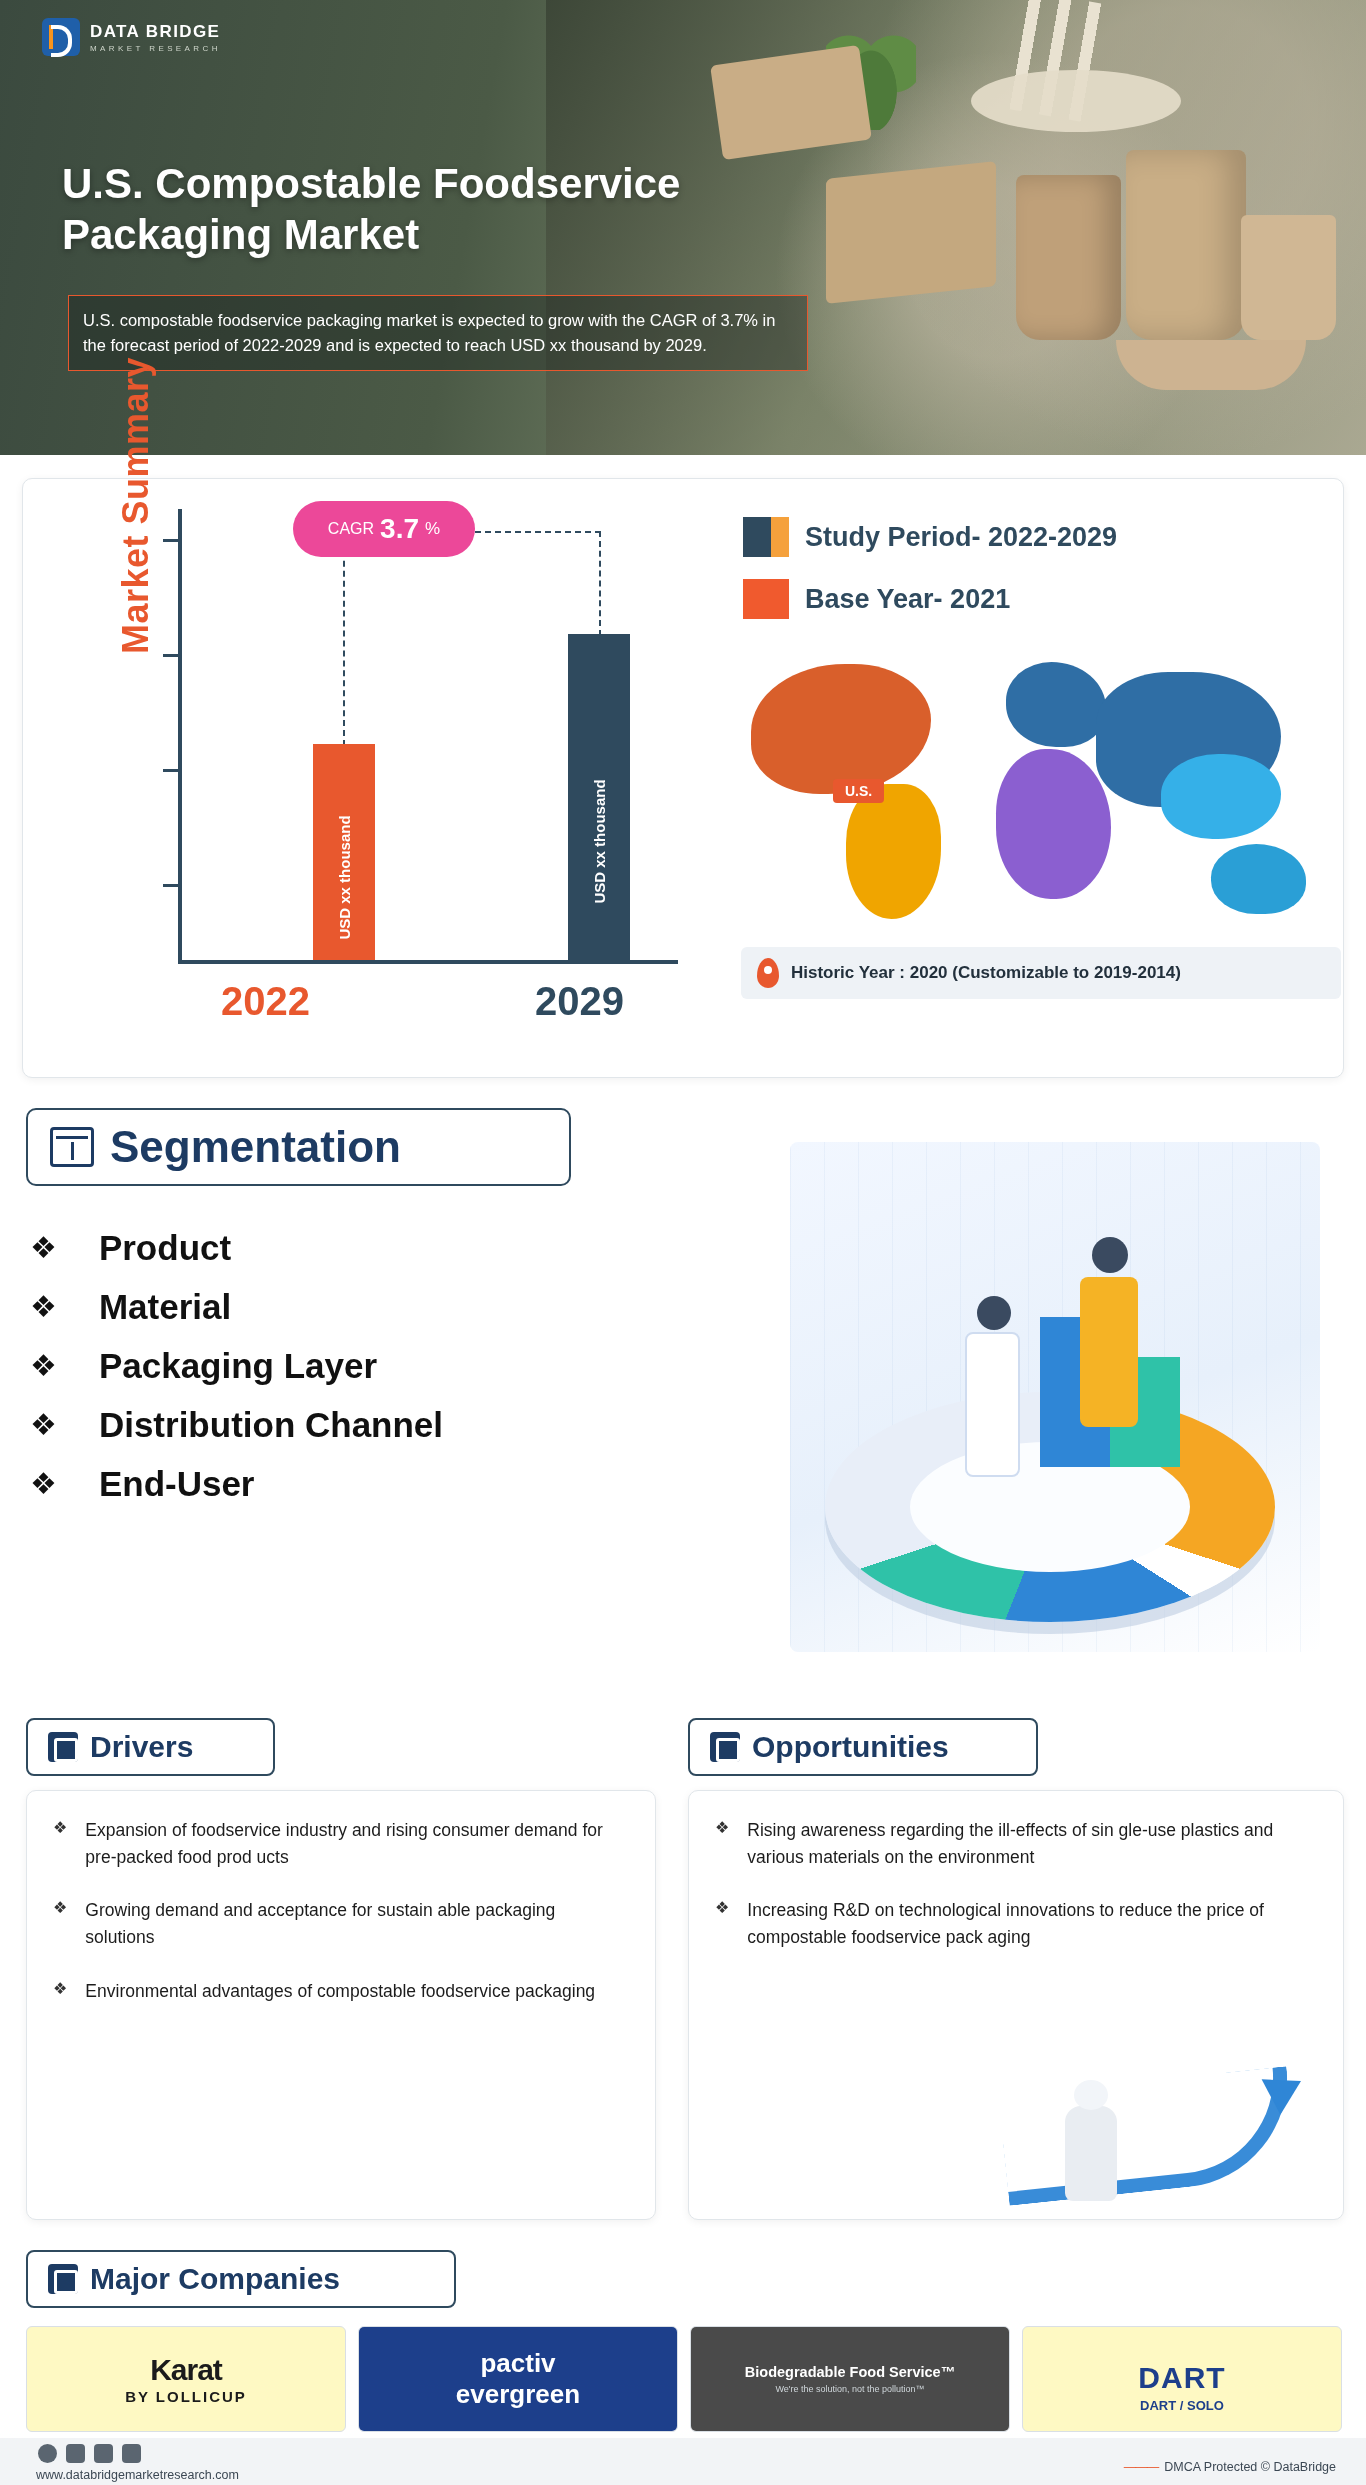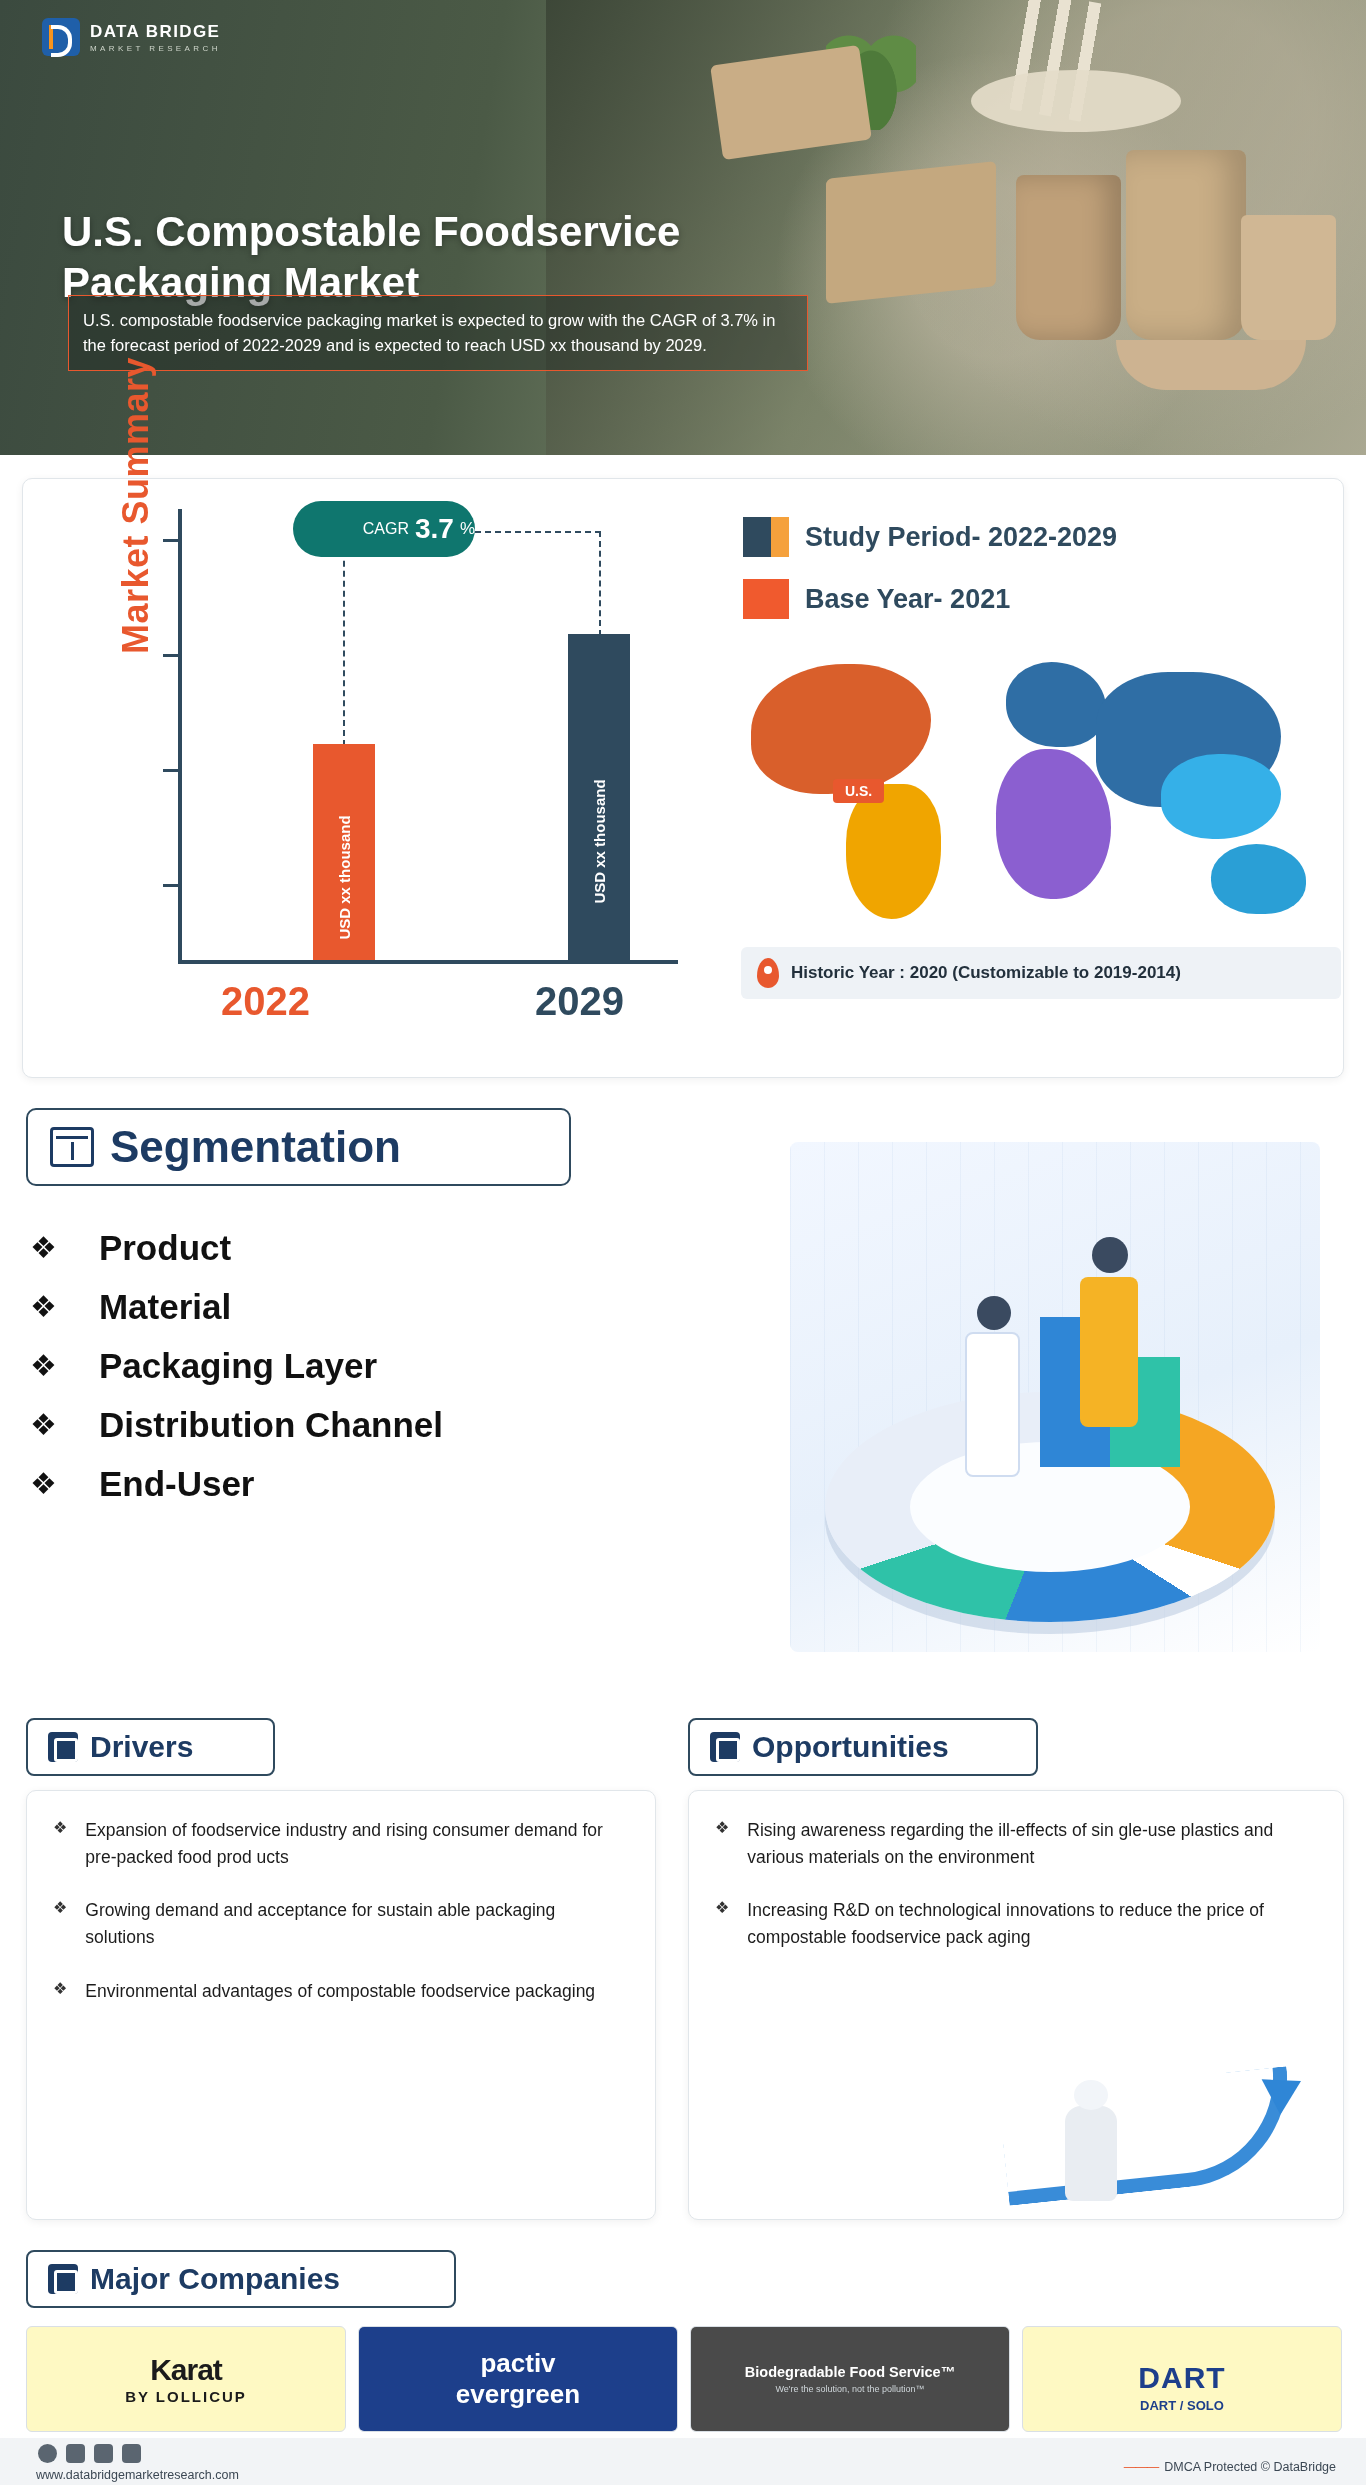--- a/index.html
+++ b/index.html
@@ -50,21 +50,20 @@
   .logo-mark { width:38px; height:38px; background:#1f5fa9; border-radius:6px; position:relative; }
   .logo-mark:after { content:""; position:absolute; left:9px; top:7px; width:17px; height:24px; border:4px solid #ffffff; border-left:none; border-radius:0 14px 14px 0; }
   .logo-mark:before { content:""; position:absolute; left:7px; top:7px; width:4px; height:24px; background:#f7941d; }
   .logo-text .l1 { color:#ffffff; font-size:17px; font-weight:bold; letter-spacing:1.4px; }
   .logo-text .l2 { color:#cfd6cb; font-size:8px; letter-spacing:3.4px; margin-top:2px; }
 
   .hero-title {
     position:absolute; left:62px; top:158px; width:780px;
     color:#ffffff; font-size:42px; line-height:1.22; font-weight:bold;
     text-shadow:0 2px 6px rgba(0,0,0,.35);
-    margin-top:48px;
   }
   .hero-sub {
     position:absolute; left:68px; top:295px; width:740px;
     border:1px solid #e8582e; background:rgba(20,30,25,0.38);
     padding:12px 14px; color:#ffffff; font-size:16.5px; line-height:1.5;
   }
 
   
   .summary-card {
     position:absolute; left:22px; top:478px; width:1322px; height:600px;
@@ -87,22 +86,22 @@
     bottom:24px; transform-origin:center; color:#ffffff; font-size:15px; white-space:nowrap; font-weight:600;
   }
   .bar-2022 .bar-text { bottom:74px; }
   .bar-2029 .bar-text { bottom:110px; }
 
   .dash-v { position:absolute; border-left:2px dashed #2f4a5e; }
   .dash-h { position:absolute; border-top:2px dashed #2f4a5e; }
 
   .cagr-pill {
     position:absolute; left:270px; top:22px; width:182px; height:56px;
-    background:#0f766e; border-radius:30px; color:#ffffff;
-    display:flex; align-items:center; justify-content:flex-end; gap:6px;
+    background:#ec4899; border-radius:30px; color:#ffffff;
+    display:flex; align-items:center; justify-content:center; gap:6px;
   }
   .cagr-pill .c-l { font-size:16px; }
   .cagr-pill .c-v { font-size:28px; font-weight:bold; }
   .cagr-pill .c-p { font-size:17px; }
 
   .year { position:absolute; top:500px; font-size:40px; font-weight:bold; }
   .year-2022 { left:198px; color:#e8582e; }
   .year-2029 { left:512px; color:#2f4a5e; }
 
   .legend { position:absolute; left:720px; top:38px; }

